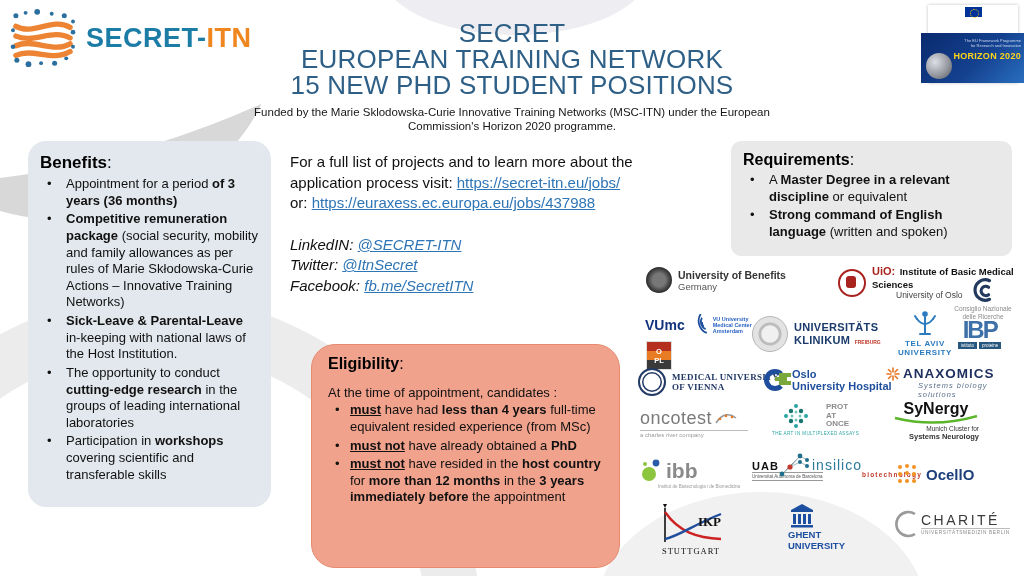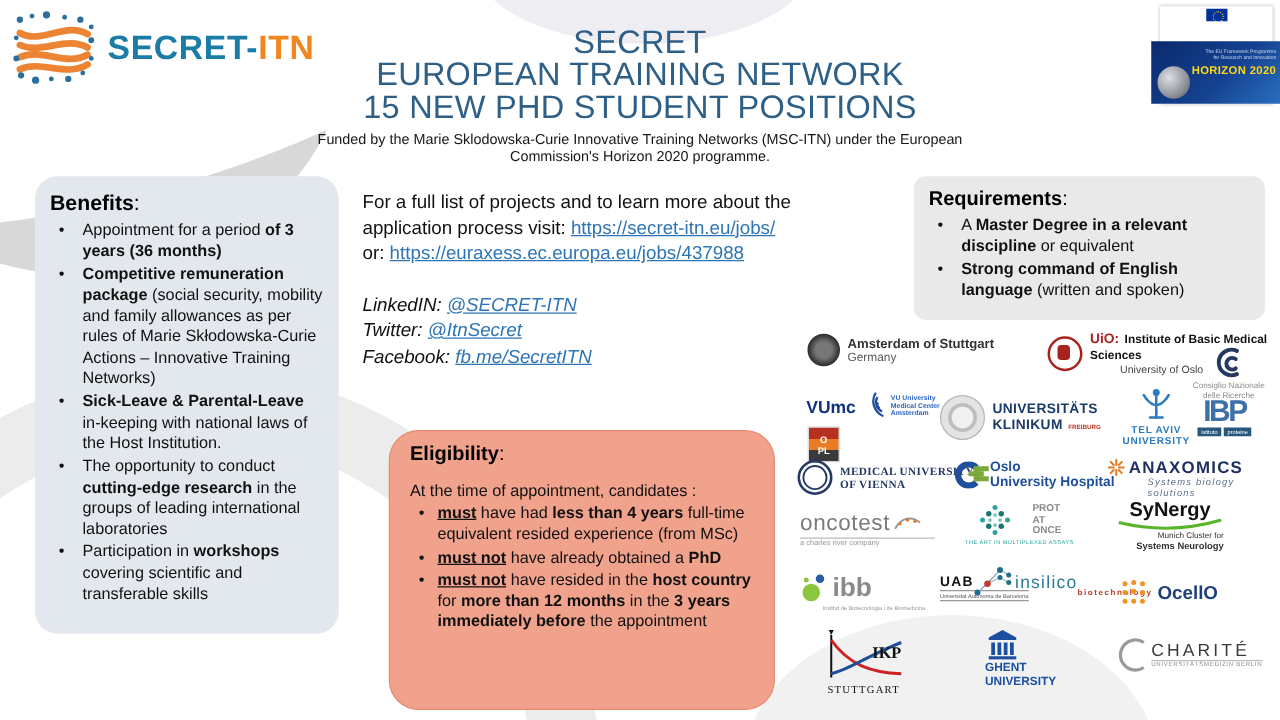--- a/index.html
+++ b/index.html
@@ -173,21 +173,21 @@
       <li><span>A </span><span class="b">Master Degree in a relevant discipline</span><span> or equivalent</span></li>
       <li><span class="b">Strong command of English language</span><span> (written and spoken)</span></li>
     </ul>
   </section>
 
   <div>
 
     <div class="lg" style="left:646px;top:267px">
       <span class="ic-stutt"></span>
       <span class="col">
-          <span class="t11 b">Amsterdam of Stuttgart</span>
+          <span class="t11 b">University of Benefits</span>
       <span class="t9">Germany</span>
         </span>
     </div>
 
     <div class="lg" style="left:838px;top:264px">
       <span class="ic-uio"></span>
       <span class="col" style="line-height:11px">
         <span><span style="color:#a9231e;font-weight:800;font-size:11px">UiO</span><span style="color:#a9231e;font-weight:800;font-size:11px">:</span>
         <span style="font-size:9.5px;font-weight:700">Institute of Basic Medical Sciences</span></span>
         <span style="font-size:8.5px;color:#444;margin-left:24px">University of Oslo</span>

